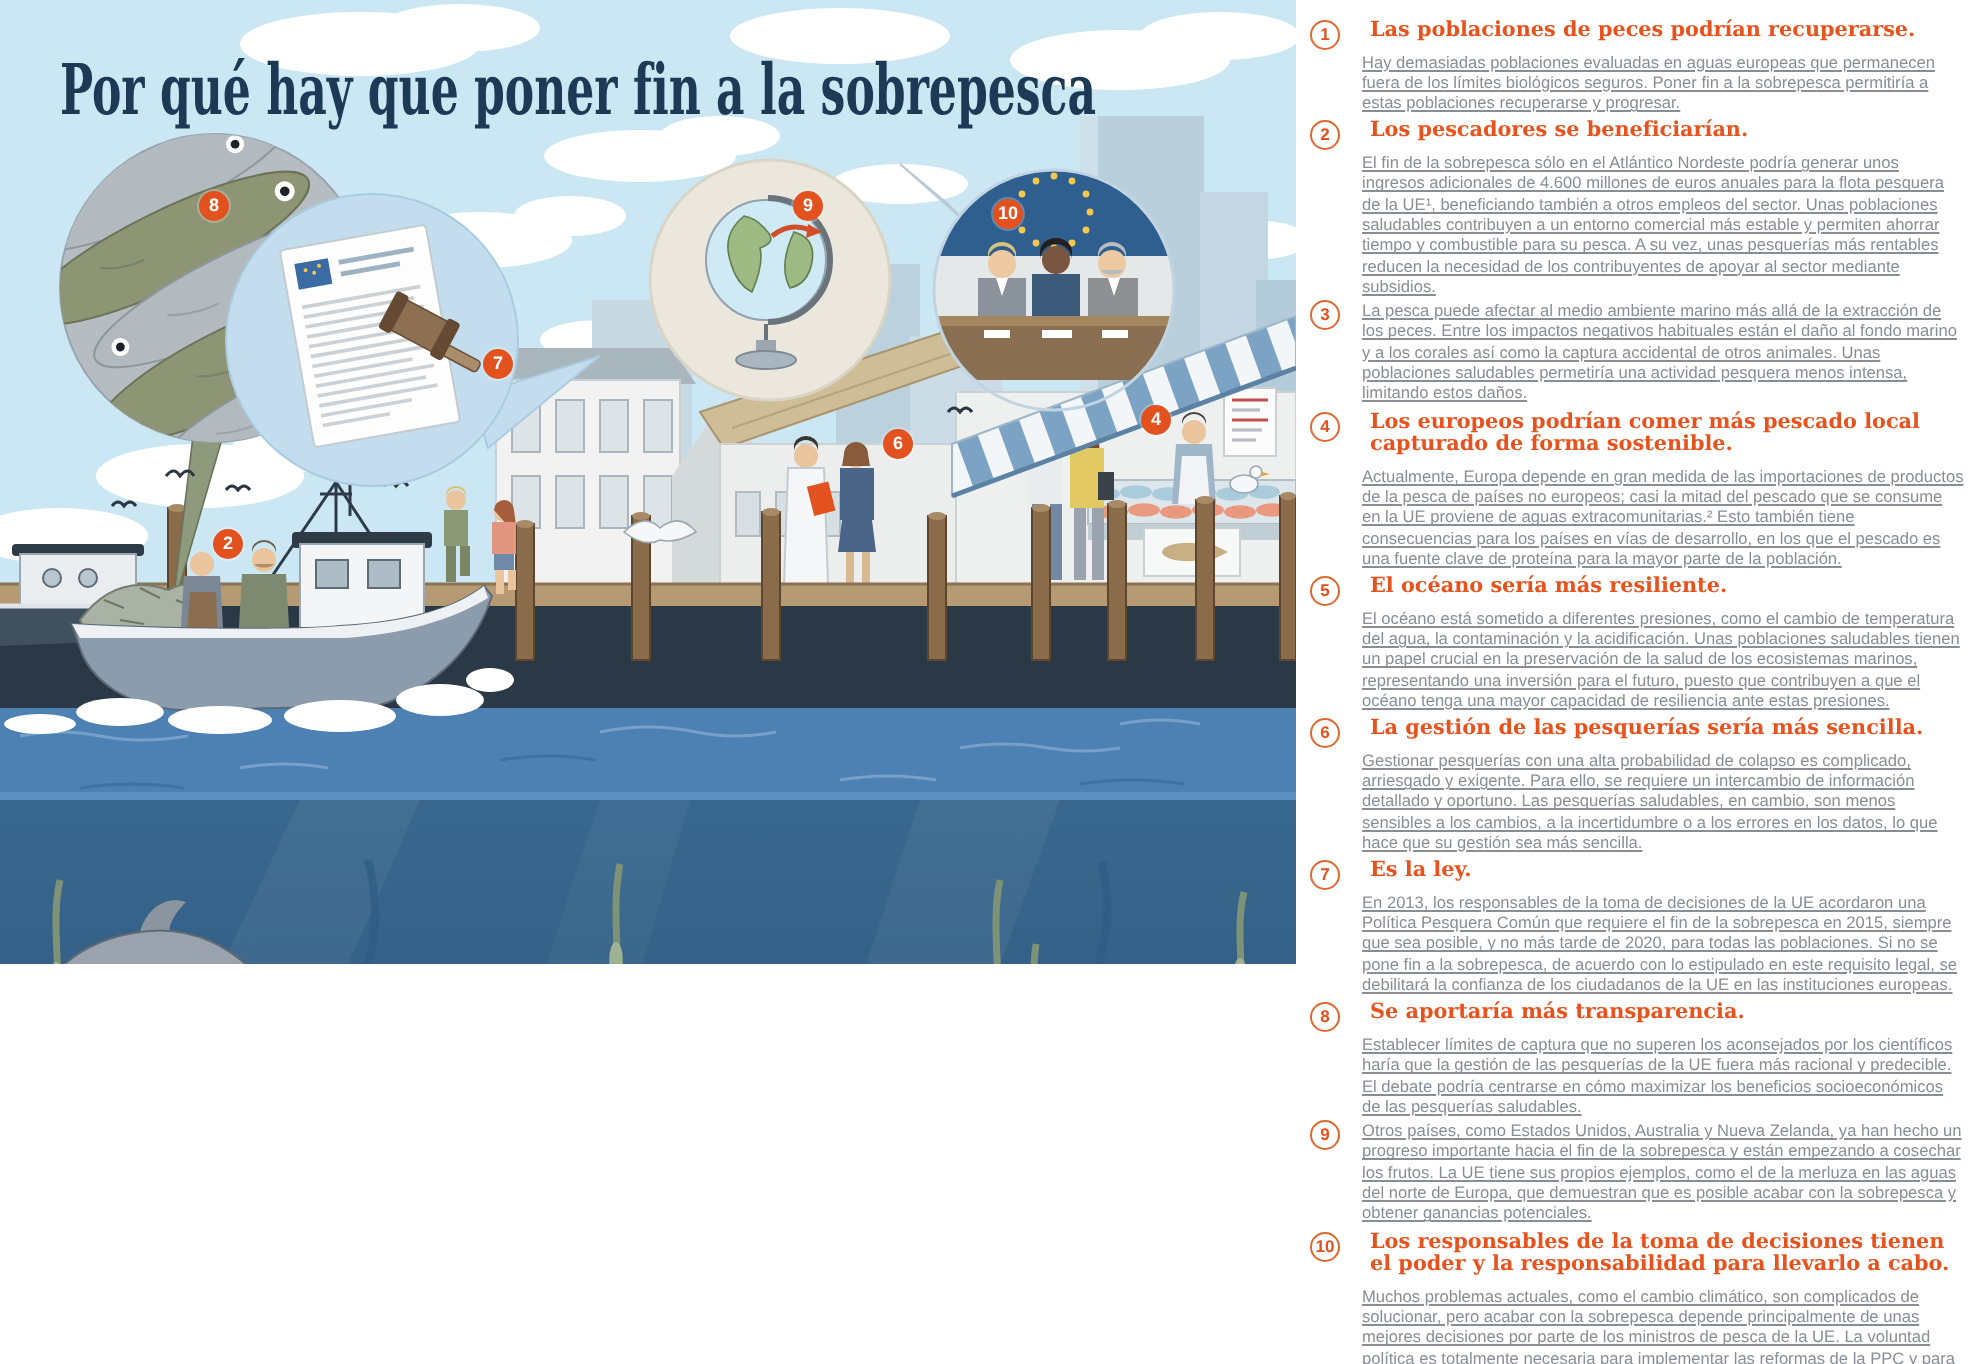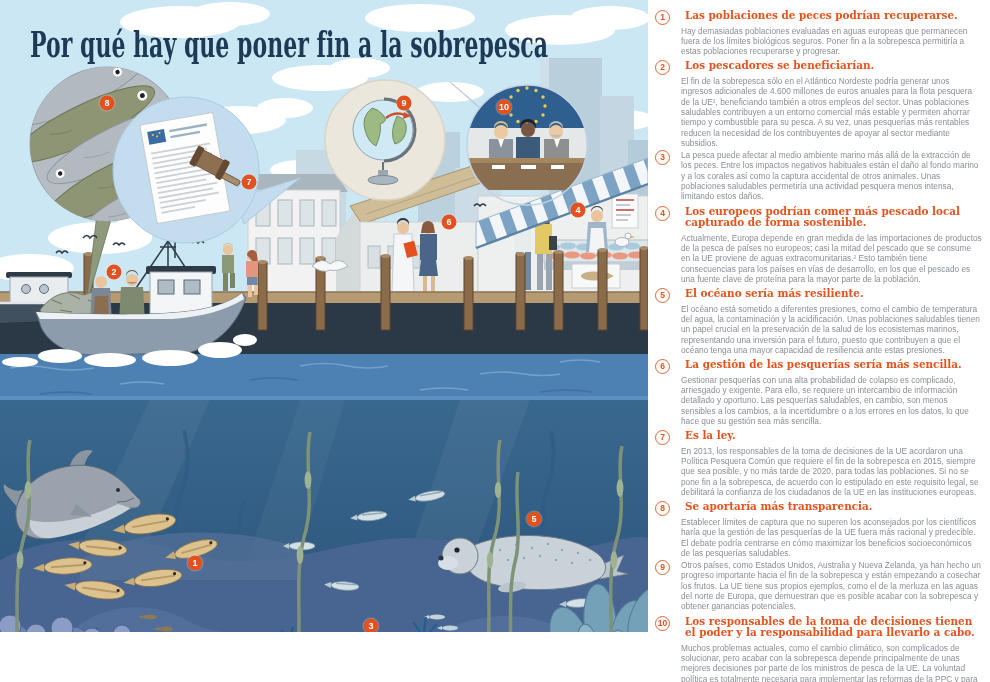--- a/index.html
+++ b/index.html
@@ -1,28 +1,28 @@
 <!DOCTYPE html>
 <html lang="es"><head>
 <meta charset="utf-8">
 <style>
   html,body{margin:0;padding:0;background:#ffffff;}
   .page{position:relative;width:990px;height:682px;overflow:hidden;display:flex;font-family:"Liberation Sans",sans-serif;background:#ffffff;}
-  .illustration{position:relative;width:648px;height:632px;flex:0 0 648px;overflow:hidden;}
+  .illustration{position:relative;width:648px;height:482px;flex:0 0 648px;overflow:hidden;}
   .illustration svg{display:block;}
   .marker{position:absolute;width:15px;height:15px;border-radius:50%;background:#e2511e;color:#fff;
     font:bold 9px/15px "Liberation Sans",sans-serif;text-align:center;transform:translate(-50%,-50%);
     box-shadow:0 0 0 1px rgba(255,255,255,.25);z-index:5;}
   .panel{width:342px;flex:0 0 342px;height:682px;background:#ffffff;box-sizing:border-box;
     padding:6px 8px 0 6px;overflow:hidden;}
   .item{position:relative;padding-left:27px;margin-bottom:2px;}
   .numcircle{position:absolute;left:1px;top:0;width:13px;height:13px;border:1.2px solid #e0672f;border-radius:50%;
     color:#e2511e;font:bold 8.5px/13px "Liberation Sans",sans-serif;text-align:center;background:#fff;}
   .item h3{margin:4px;font-family:"DejaVu Serif",serif;font-weight:bold;font-size:10.4px;line-height:1.12;color:#e8521c;}
-  .item p{margin:1.5px 0 0 0;font-size:8.3px;line-height:1.24;color:#898e95;}
+  .item p{margin:1.5px 0 0 0;font-size:8.3px;line-height:1.24;color:#898e95;text-decoration:underline;}
 </style>
 </head>
 <body>
 
 <div class="page">
 
   <div class="illustration">
     <svg width="648" height="682" viewBox="0 0 648 682" xmlns="http://www.w3.org/2000/svg">
       <defs>
         <linearGradient id="seaGrad" x1="0" y1="400" x2="0" y2="682" gradientUnits="userSpaceOnUse">

